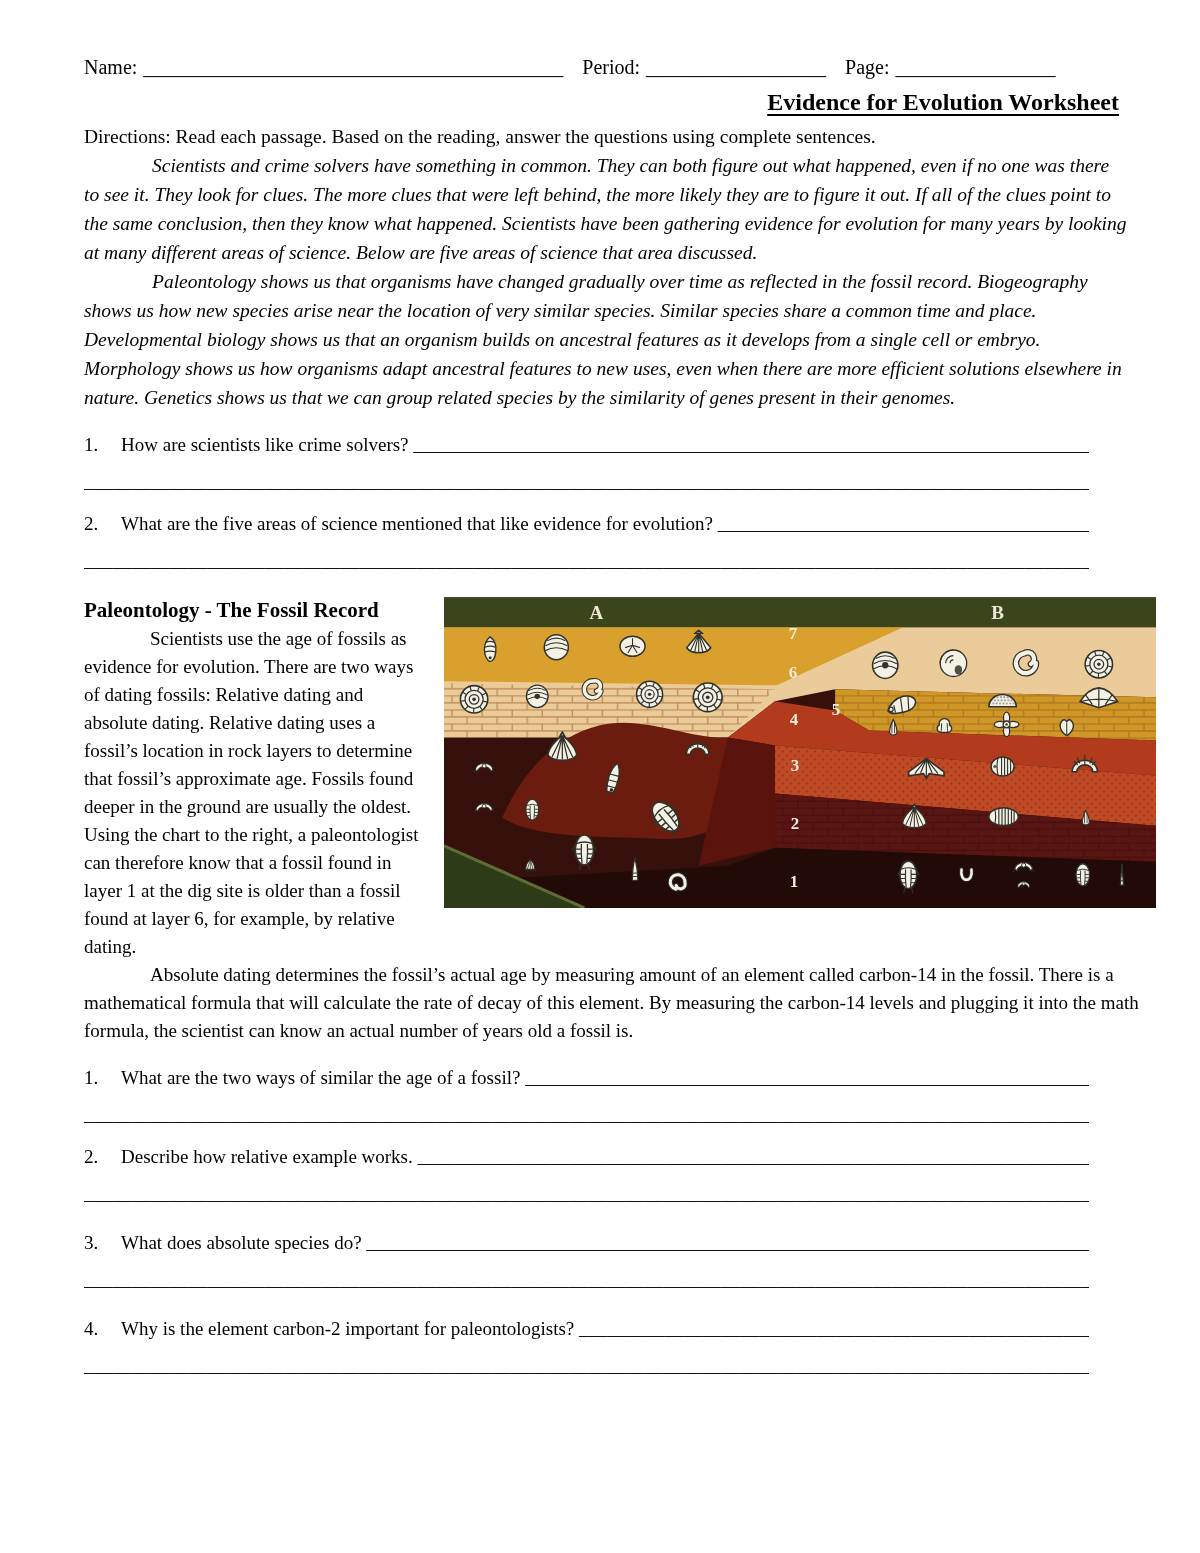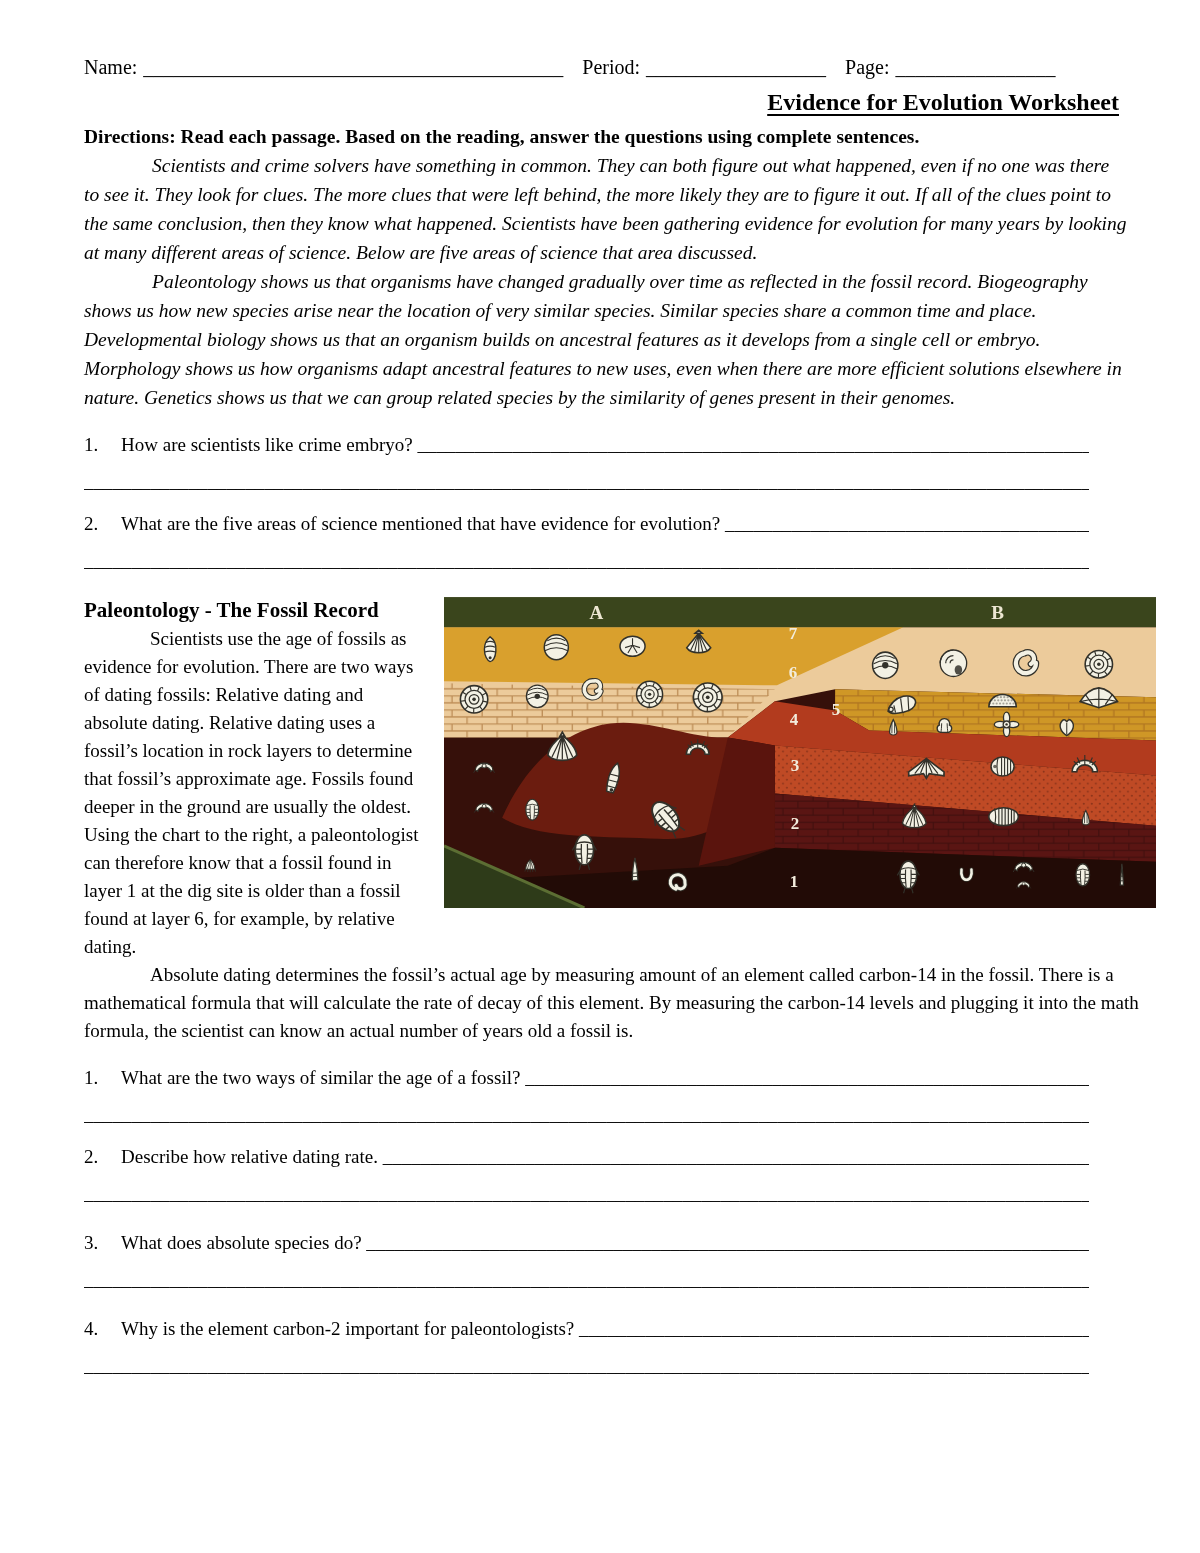--- a/index.html
+++ b/index.html
@@ -6,21 +6,21 @@
   .page{box-sizing:border-box;width:1200px;height:1124px;padding:56px 44px 0 84px;
         font-family:"Liberation Serif","DejaVu Serif",serif;color:#000;}
   
   .hdr{font-size:20px;white-space:nowrap;overflow:hidden;margin-bottom:10px;}
   .hdr .lbl{margin-right:6px;}
   .hdr .blank{letter-spacing:0;}
   .hdr .gap{display:inline-block;width:14px;}
   
   .title{text-align:right;font-size:24px;font-weight:bold;text-decoration:underline;
          text-decoration-thickness:2px;text-underline-offset:4px;margin:8px 0 6px 0;max-width:1035px;}
-  .directions{font-size:19.5px;font-weight:bold;line-height:29px;max-width:1050px;}
+  .directions{font-size:19.5px;font-weight:normal;line-height:29px;max-width:1050px;}
   
   .copy{font-size:19.5px;line-height:29px;max-width:1045px;}
   .copy p{margin:0;text-indent:68px;font-style:italic;}
   
   .questions{width:1005px;font-size:19px;line-height:37px;margin-top:14px;}
   .q{margin-bottom:5px;}
   .q-line1{white-space:nowrap;overflow:hidden;}
   .q-num{display:inline-block;width:37px;}
   .q-line2{white-space:nowrap;overflow:hidden;}
   
@@ -46,25 +46,25 @@
 
   <div class="directions">Directions: Read each passage.  Based on the reading, answer the questions using complete sentences.</div>
 
   <div class="copy">
     <p>Scientists and crime solvers have something in common. They can both figure out what happened, even if no one was there to see it. They look for clues. The more clues that were left behind, the more likely they are to figure it out. If all of the clues point to the same conclusion, then they know what happened. Scientists have been gathering evidence for evolution for many years by looking at many different areas of science. Below are five areas of science that area discussed.</p>
     <p>Paleontology shows us that organisms have changed gradually over time as reflected in the fossil record. Biogeography shows us how new species arise near the location of very similar species. Similar species share a common time and place.  Developmental biology shows us that an organism builds on ancestral features as it develops from a single cell or embryo. Morphology shows us how organisms adapt ancestral features to new uses, even when there are more efficient solutions elsewhere in nature. Genetics shows us that we can group related species by the similarity of genes present in their genomes.</p>
   </div>
 
   <div class="questions">
     <div class="q">
-      <div class="q-line1"><span class="q-num">1.</span><span>How are scientists like crime embryo?</span> <span class="blank">________________________________________________________________________</span></div>
+      <div class="q-line1"><span class="q-num">1.</span><span>How are scientists like crime solvers?</span> <span class="blank">________________________________________________________________________</span></div>
       <div class="q-line2">_____________________________________________________________________________________________________________.</div>
     </div>
     <div class="q">
-      <div class="q-line1"><span class="q-num">2.</span><span>What are the five areas of science mentioned that have evidence for evolution?</span> <span class="blank">________________________________________</span></div>
+      <div class="q-line1"><span class="q-num">2.</span><span>What are the five areas of science mentioned that like evidence for evolution?</span> <span class="blank">________________________________________</span></div>
       <div class="q-line2">_____________________________________________________________________________________________________________.</div>
     </div>
   </div>
 
   <div class="paleo">
     <div class="chart-wrap">
         <svg width="712" height="311" viewBox="0 0 710 310" xmlns="http://www.w3.org/2000/svg">
           <defs>
     <pattern id="bk" width="30" height="14" patternUnits="userSpaceOnUse">
       <path d="M0,0.5 H30 M0,7.5 H30 M8,0.5 V7.5 M23,7.5 V14" stroke="rgba(150,90,30,0.55)" stroke-width="1.3" fill="none"></path>
@@ -335,21 +335,21 @@
     <p>Absolute dating determines the fossil’s actual age by measuring amount of an element called carbon-14 in the fossil. There is a mathematical formula that will calculate the rate of decay of this element. By measuring the carbon-14 levels and plugging it into the math formula, the scientist can know an actual number of years old a fossil is.</p>
     <div class="clear"></div>
   </div>
 
   <div class="questions">
     <div class="q">
       <div class="q-line1"><span class="q-num">1.</span><span>What are the two ways of similar the age of a fossil?</span> <span class="blank">____________________________________________________________</span></div>
       <div class="q-line2">_____________________________________________________________________________________________________________.</div>
     </div>
     <div class="q">
-      <div class="q-line1"><span class="q-num">2.</span><span>Describe how relative dating rate.</span> <span class="blank">___________________________________________________________________________</span></div>
+      <div class="q-line1"><span class="q-num">2.</span><span>Describe how relative example works.</span> <span class="blank">___________________________________________________________________________</span></div>
       <div class="q-line2">_____________________________________________________________________________________________________________.</div>
     </div>
     <div class="q" style="margin-top:12px;">
       <div class="q-line1"><span class="q-num">3.</span><span>What does absolute species do?</span> <span class="blank">________________________________________________________________________________</span></div>
       <div class="q-line2">_____________________________________________________________________________________________________________.</div>
     </div>
     <div class="q" style="margin-top:12px;">
       <div class="q-line1"><span class="q-num">4.</span><span>Why is the element carbon-2 important for paleontologists?</span> <span class="blank">_______________________________________________________</span></div>
       <div class="q-line2">_____________________________________________________________________________________________________________.</div>
     </div>

